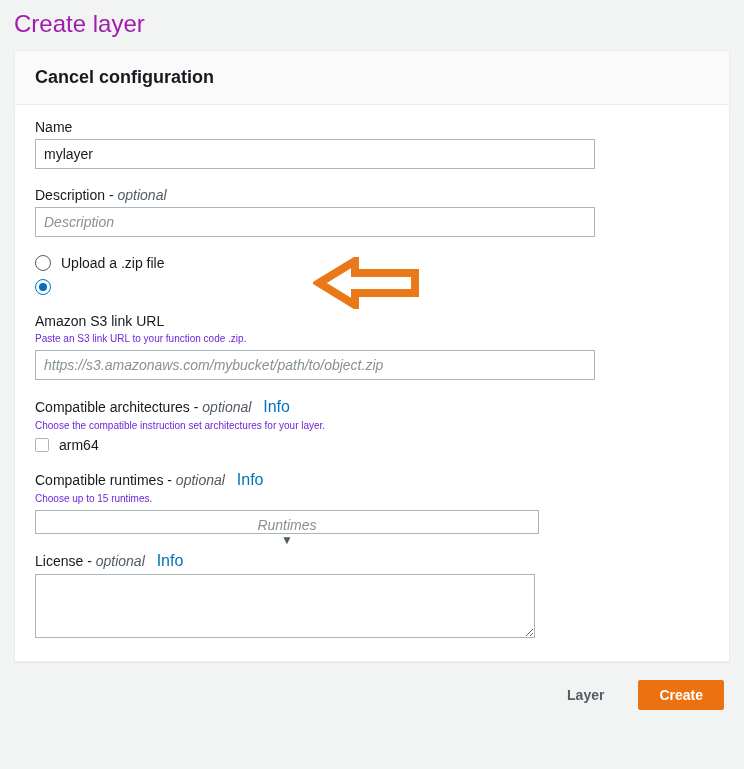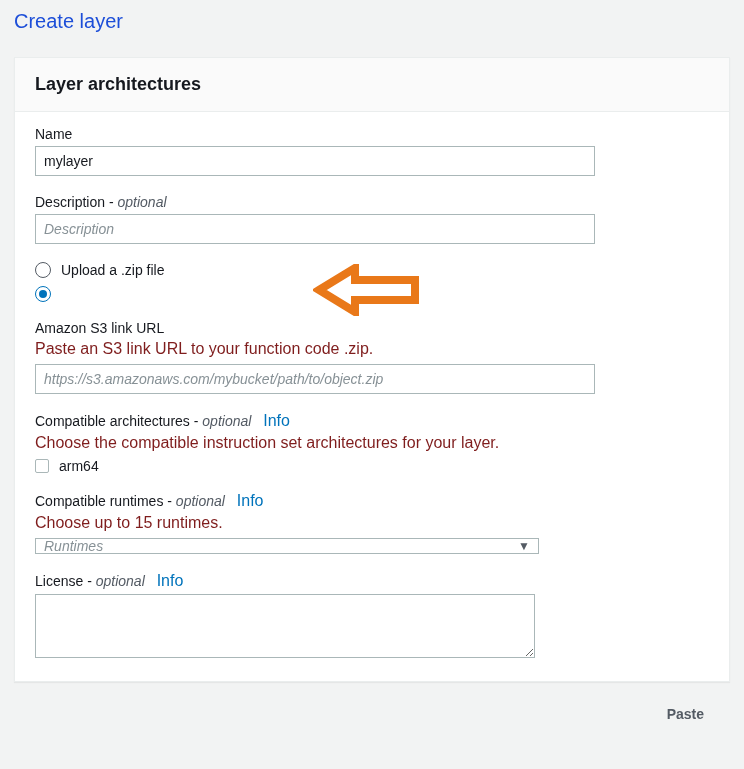--- a/index.html
+++ b/index.html
@@ -7,24 +7,24 @@
       font-family: "Amazon Ember", "Helvetica Neue", Arial, sans-serif;
       background: #f2f3f3;
       color: #16191f;
       font-size: 14px;
       width: 744px;
     }
     .page {
       padding: 8px 14px 14px 14px;
     }
     .page-title {
-      font-size: 20px;
+      font-size: 24px;
       font-weight: 400;
-      color: #1d4ed8;
-      margin-bottom: 24px;
+      color: #a21caf;
+      margin-bottom: 12px;
       padding-top: 2px;
     }
     .panel {
       background: #fff;
       border: 1px solid #eaeded;
       box-shadow: 0 1px 1px rgba(0,0,0,0.05);
     }
     .panel-header {
       padding: 16px 20px;
       border-bottom: 1px solid #eaeded;
@@ -45,22 +45,22 @@
       font-size: 14px;
       color: #16191f;
       margin-bottom: 4px;
       display: block;
     }
     .optional {
       font-style: italic;
       color: #545b64;
     }
     .helper {
-      font-size: 16px;
-      color: #7f1d1d;
+      font-size: 10px;
+      color: #6d28d9;
       margin-bottom: 6px;
       margin-top: 2px;
     }
     input[type="text"], textarea, .select {
       width: 560px;
       max-width: 100%;
       border: 1px solid #aab7b8;
       border-radius: 0;
       padding: 6px 8px;
       font-size: 14px;
@@ -115,21 +115,22 @@
       color: #0073bb;
       font-size: 16px;
       margin-left: 8px;
       cursor: pointer;
     }
     .select {
       display: flex;
       align-items: center;
       justify-content: space-between;
       cursor: pointer;
-      height: 16px;
+      height: 24px;
+      flex-direction: column;
     }
     .select-placeholder {
       color: #879196;
       font-style: italic;
     }
     .caret {
       font-size: 12px;
       color: #545b64;
     }
     .footer {
@@ -163,21 +164,21 @@
     }
   </style>
 </head>
 <body>
 
 <div class="page">
   <h1 class="page-title">Create layer</h1>
 
   <div class="panel">
     <div class="panel-header">
-      <div class="panel-title">Layer architectures</div>
+      <div class="panel-title">Cancel configuration</div>
     </div>
     <div class="panel-body" style="position:relative;">
 
       <div class="form-group">
         <label class="label">Name</label>
         <input type="text" value="mylayer" style="">
       </div>
 
       <div class="form-group">
         <label class="label">
@@ -237,15 +238,16 @@
           <span>License</span> - <span class="optional">optional</span>
           <span class="info-link">Info</span>
         </label>
         <textarea style=""></textarea>
       </div>
 
     </div>
   </div>
 
   <div class="footer">
-    <button class="btn btn-cancel">Paste</button>
+    <button class="btn btn-cancel">Layer</button>
+    <button class="btn btn-primary">Create</button>
   </div>
 </div>
 
 </body></html>

